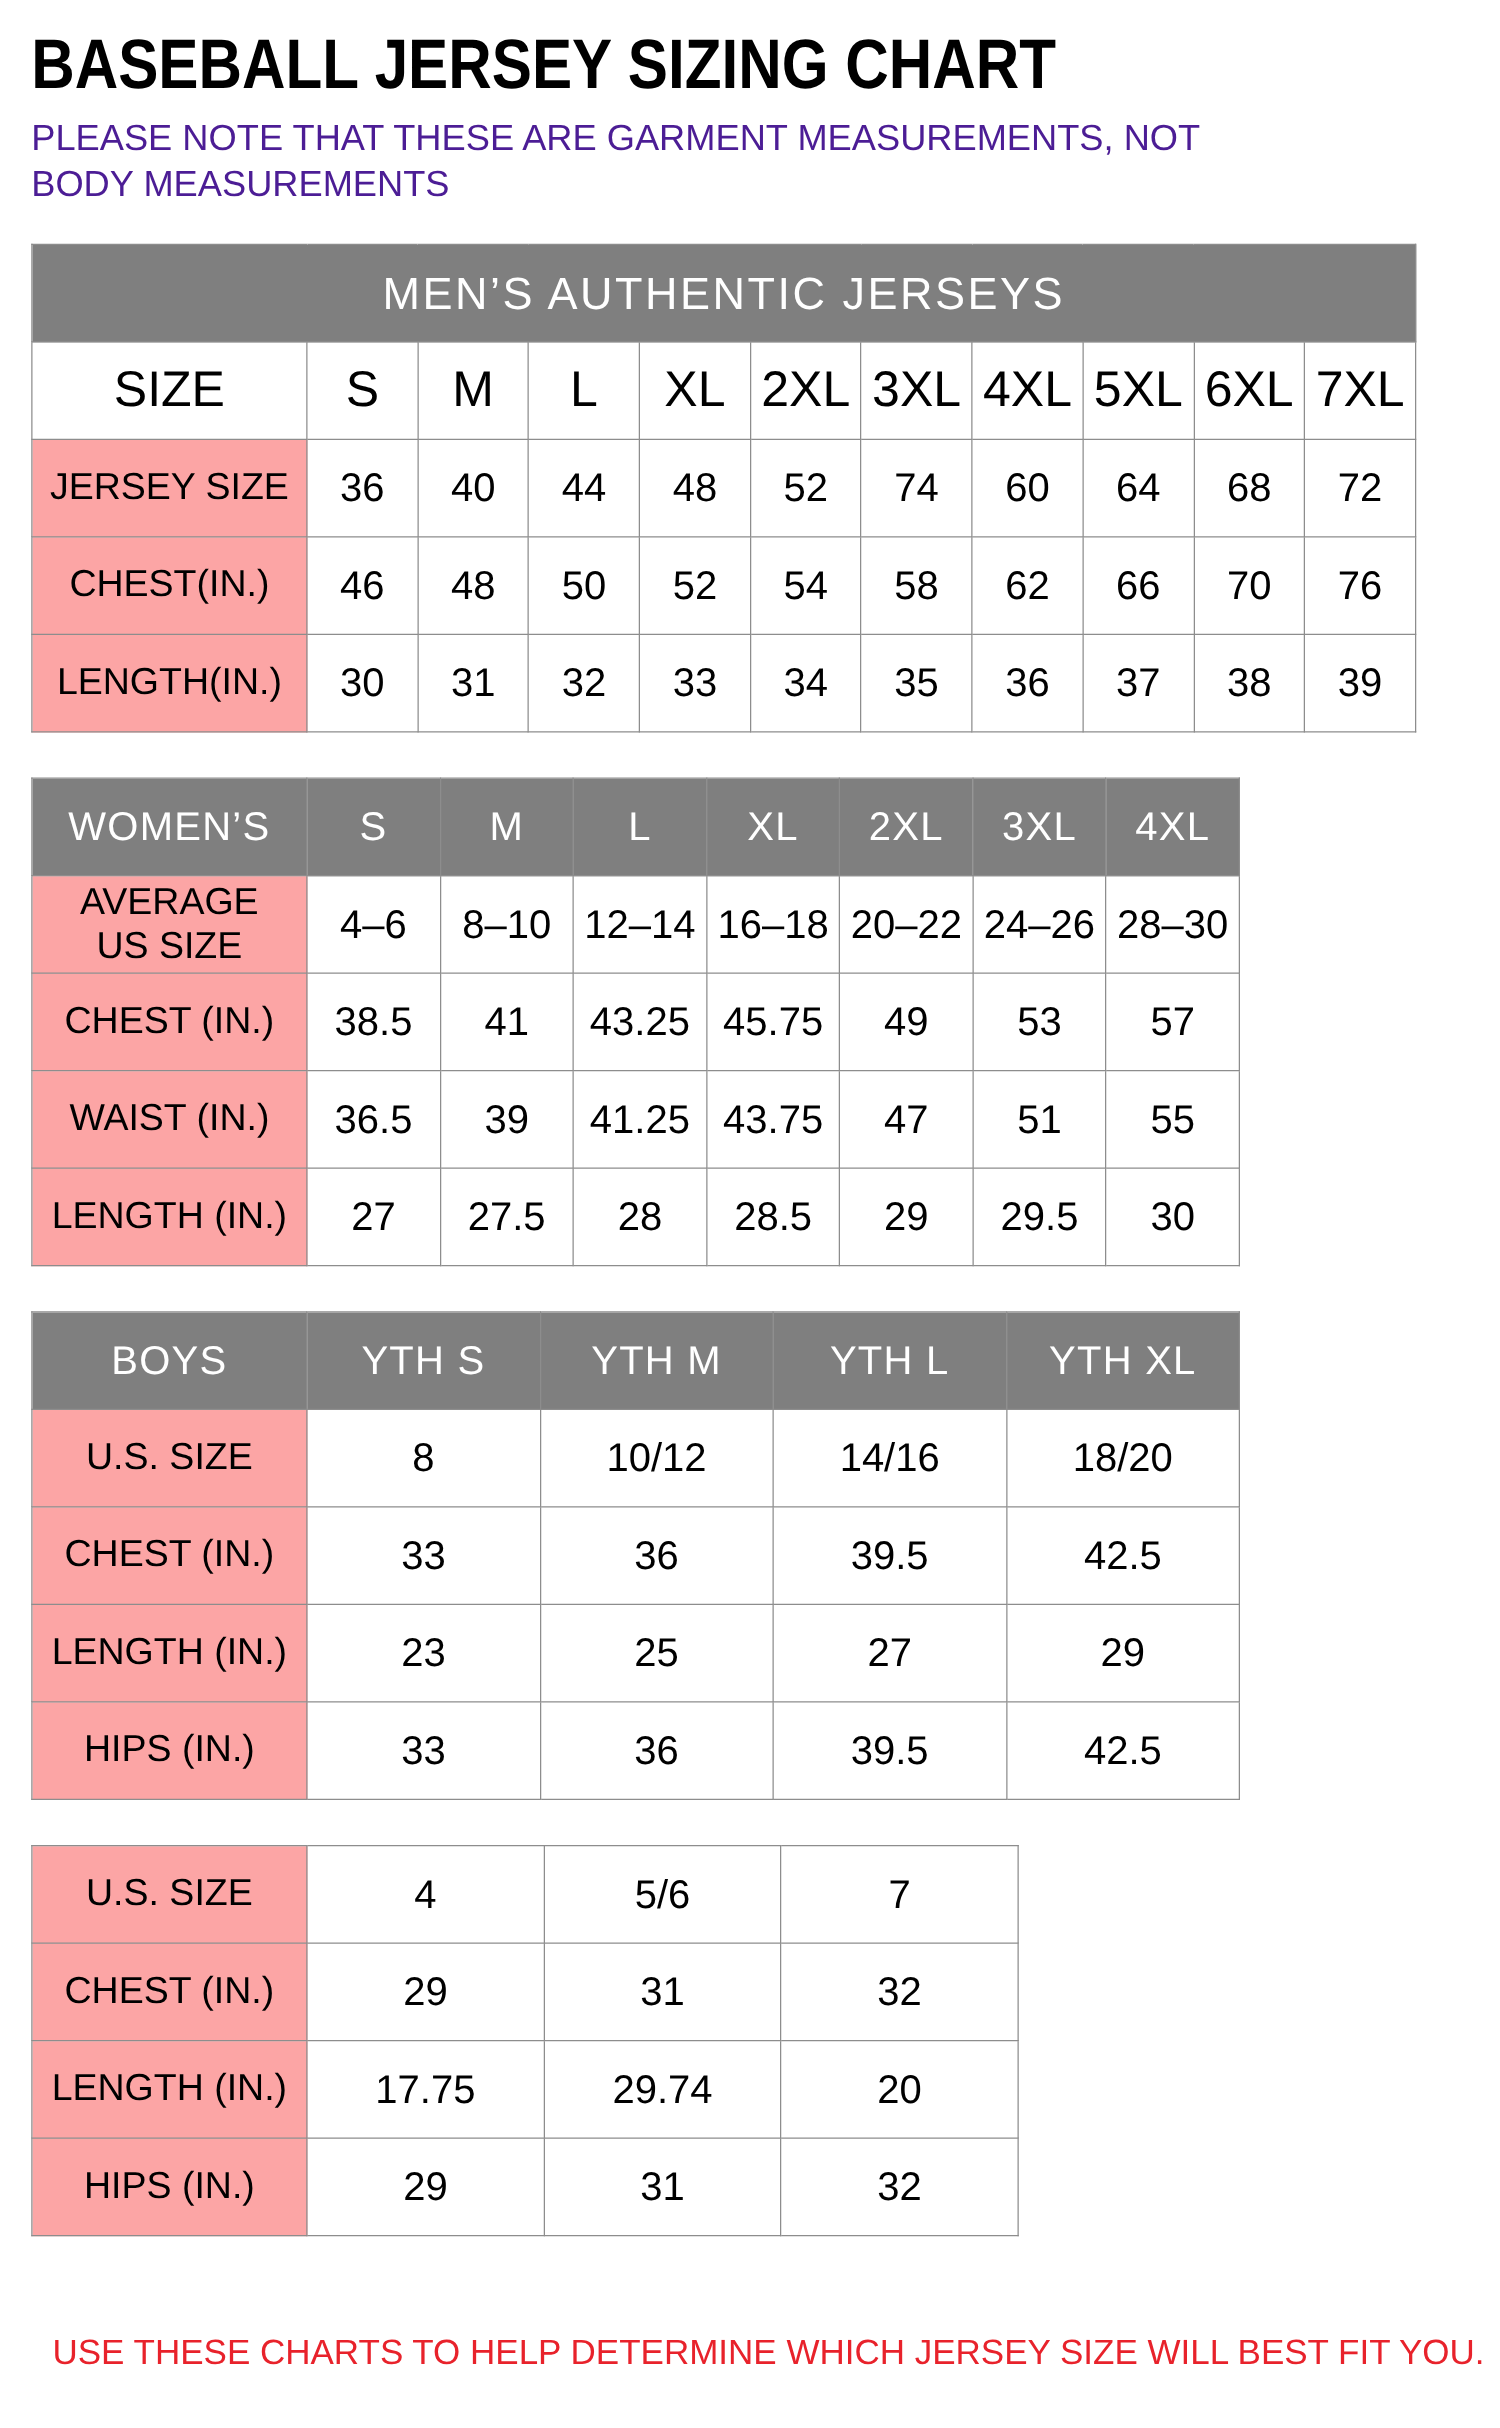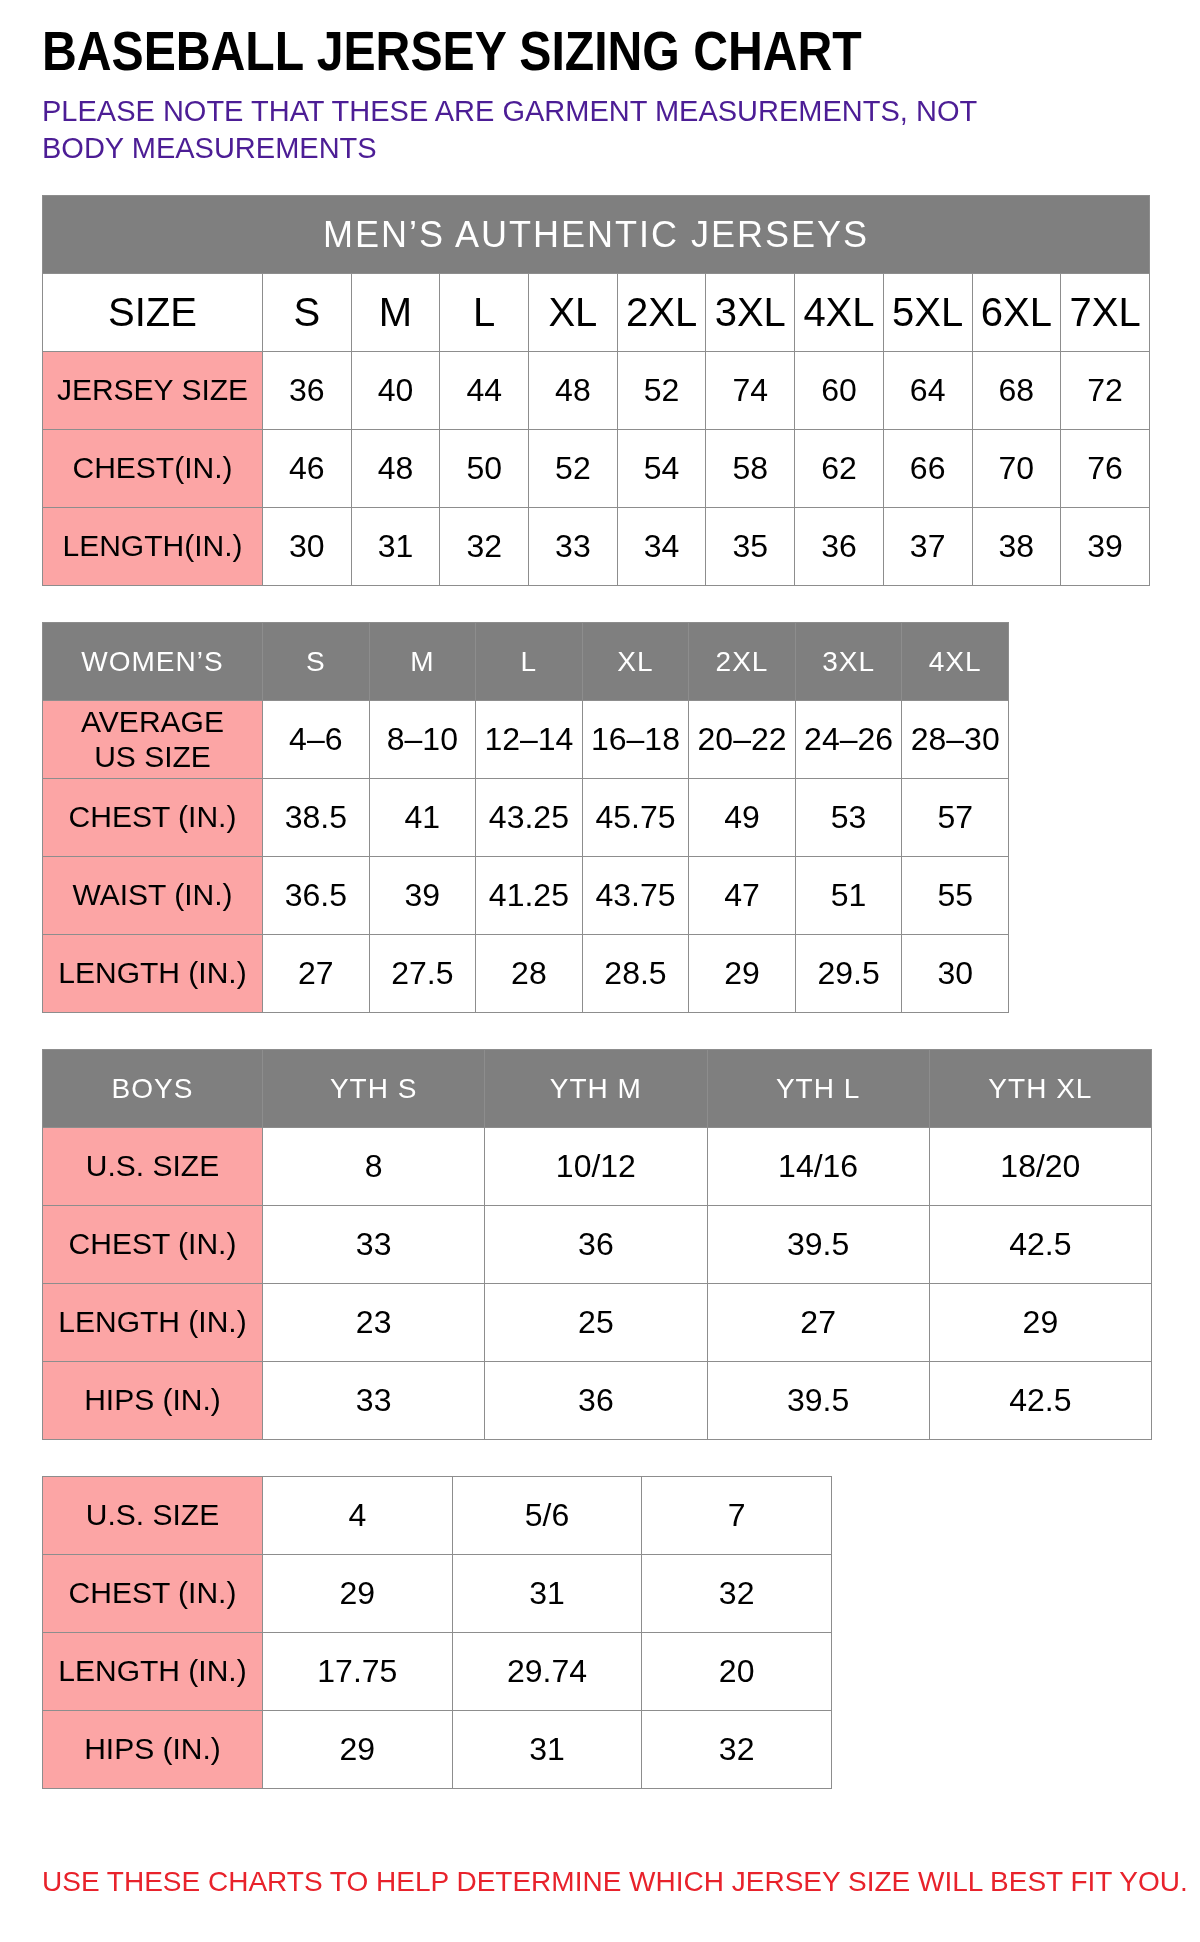--- a/index.html
+++ b/index.html
@@ -5,21 +5,21 @@
   * { box-sizing: border-box; }
   html, body { margin: 0; padding: 0; }
   body {
     width: 1200px; height: 1942px;
     background: #ffffff;
     color: #000;
     font-family: "Liberation Sans", sans-serif;
     position: relative;
     overflow: hidden;
   }
-  .page { padding: 22px 30px 0 42px; }
+  .page { padding: 22px 30px 0 25px; }
 
   h1.page-title {
     margin: 0 0 12px 0;
     font-size: 56px;
     font-weight: 900;
     color: #000;
     letter-spacing: 0;
     white-space: nowrap;
     transform: scaleX(0.86);
     transform-origin: left center;
@@ -51,40 +51,40 @@
   .table-title {
     background: #7f7f7f;
     color: #fff;
     font-size: 36px;
     letter-spacing: 2px;
     height: 85px;
   }
   .gray-head {
     background: #7f7f7f;
     color: #fff;
-    font-size: 28px;
+    font-size: 32px;
     letter-spacing: 1px;
     margin-top: 14px;
   }
   .plain-head {
     background: #fff;
     color: #000;
     font-size: 40px;
   }
   .row-label {
     font-size: 30px;
     white-space: pre-line;
     line-height: 1.15;
     background: #fca5a5;
   }
   .cell { font-size: 32px; }
 
   .table-mens { width: 1108px; }
   .table-womens { width: 967px; }
-  .table-boys { width: 1110px; }
+  .table-boys { width: 967px; }
   .table-preschool { width: 790px; }
 
   .footer-note {
     position: absolute;
     left: 42px;
     bottom: 16px;
     color: #e8222b;
     font-size: 28px;
     white-space: nowrap;
   }

